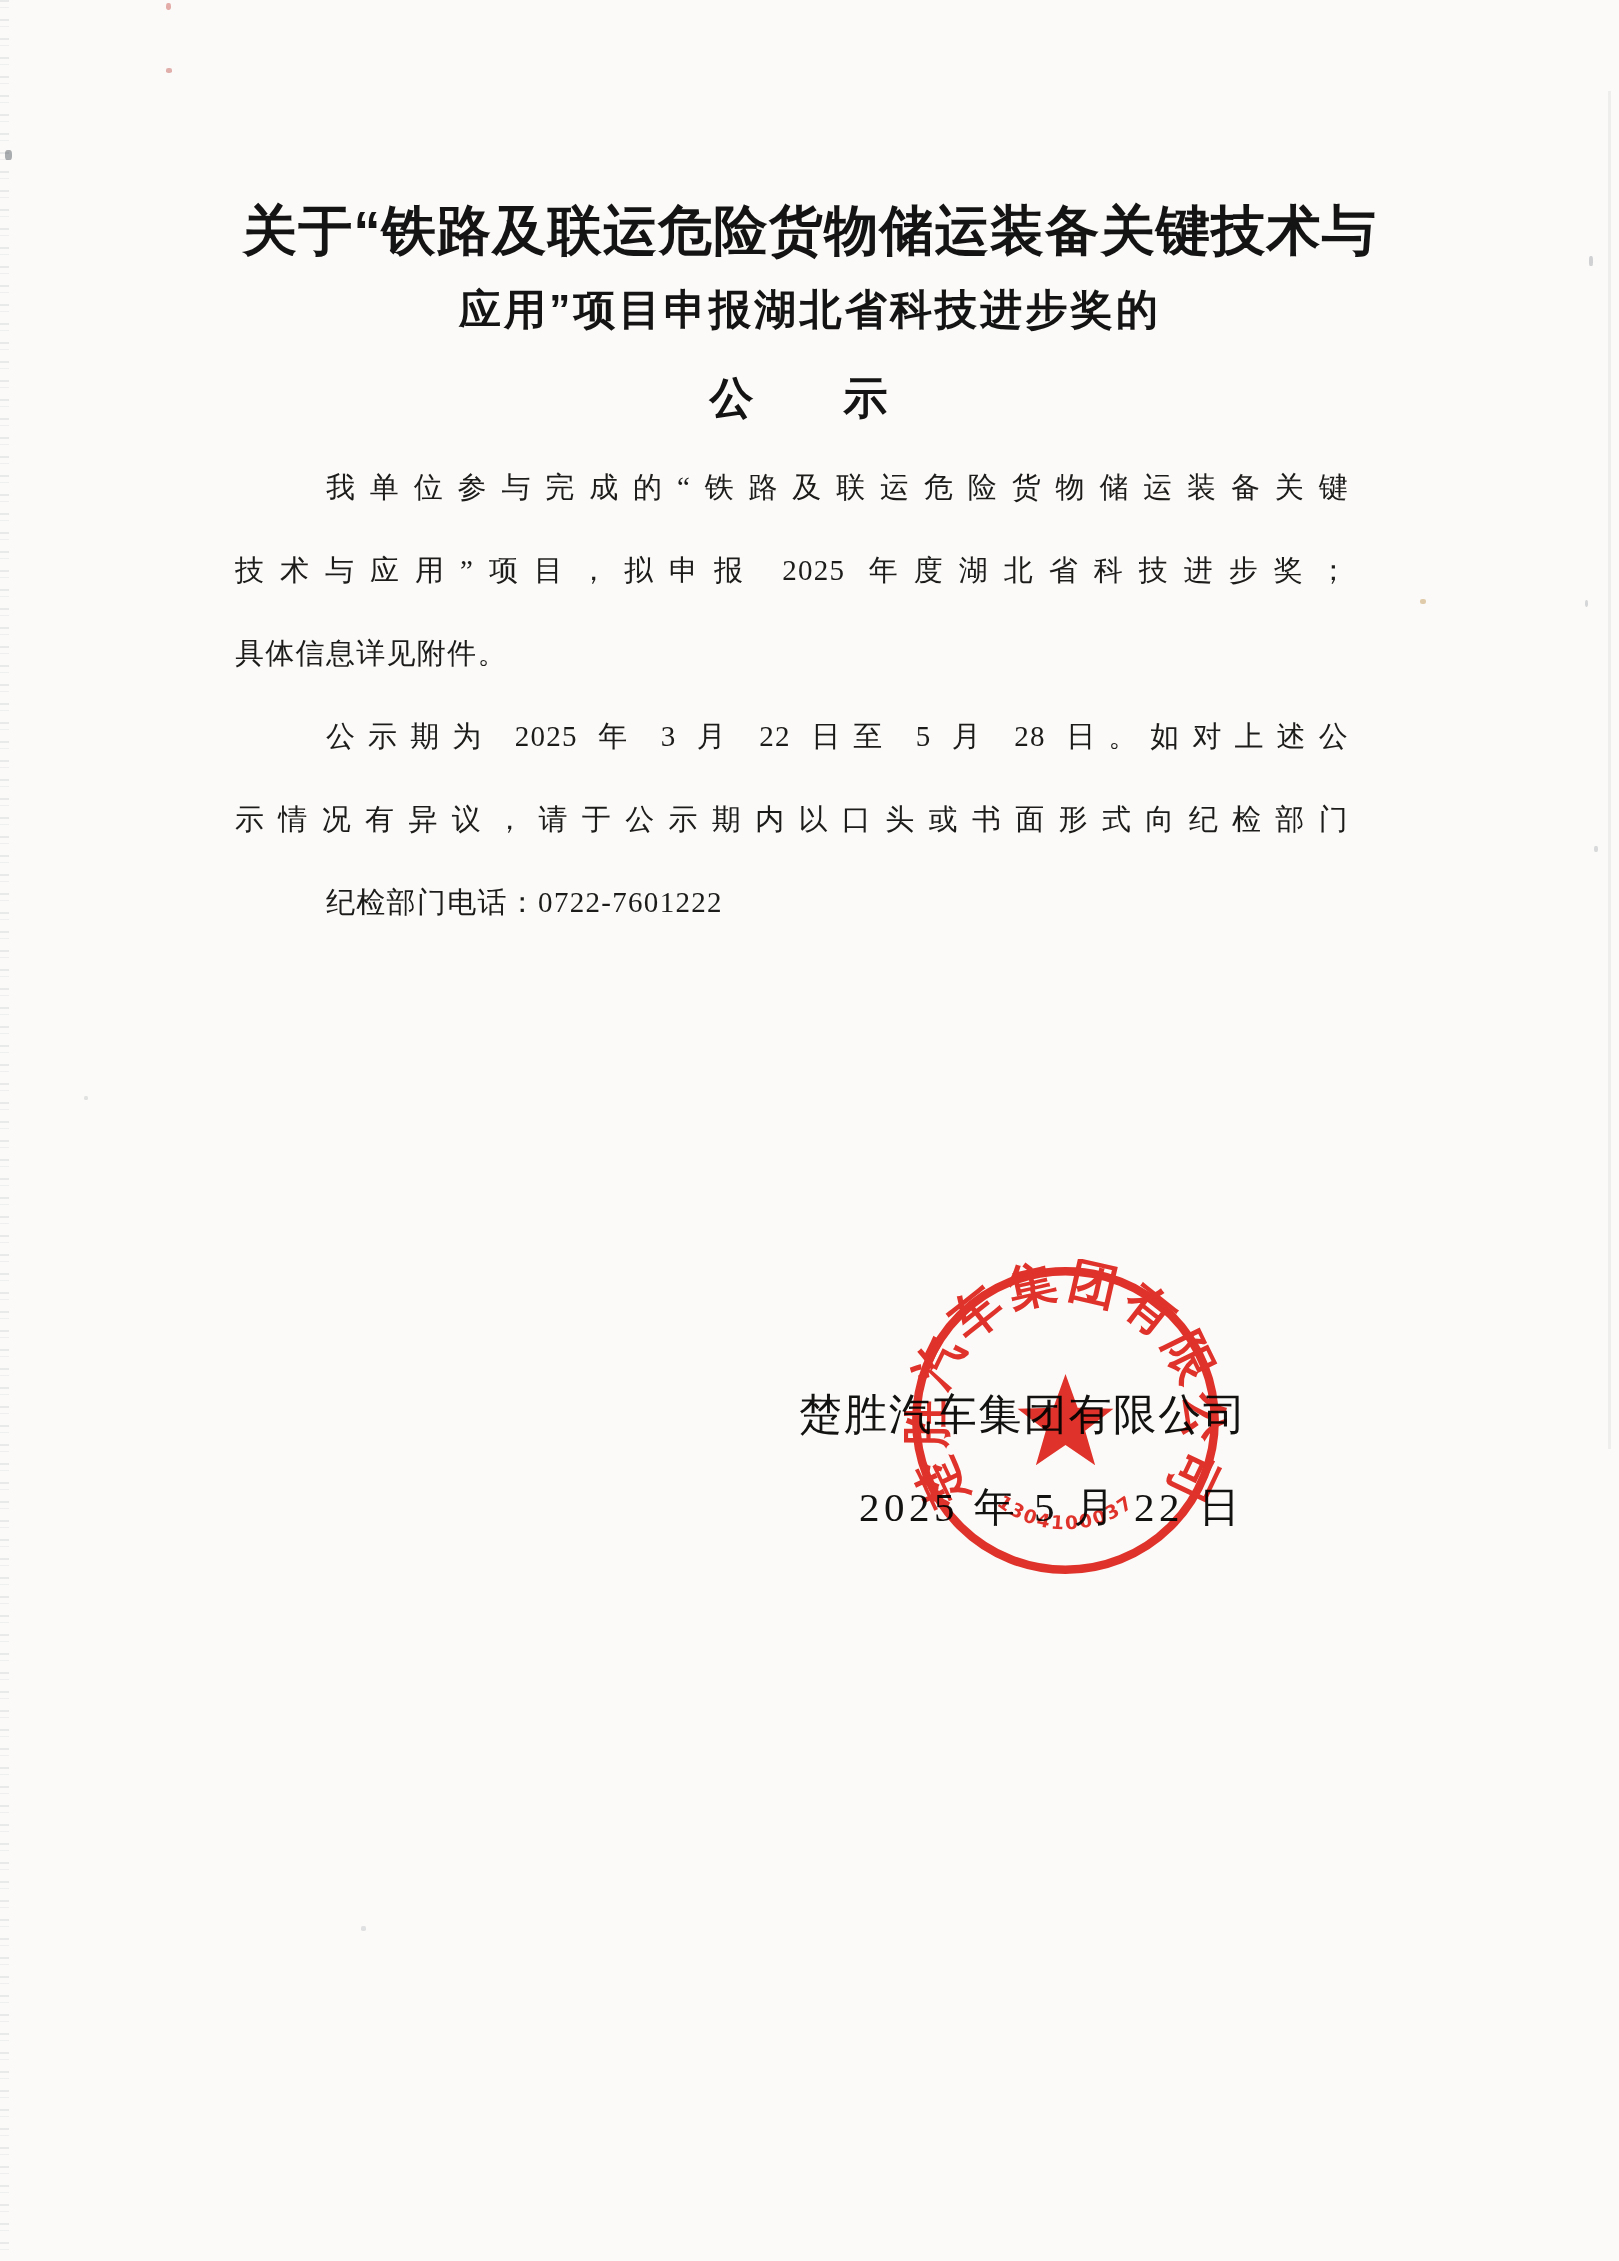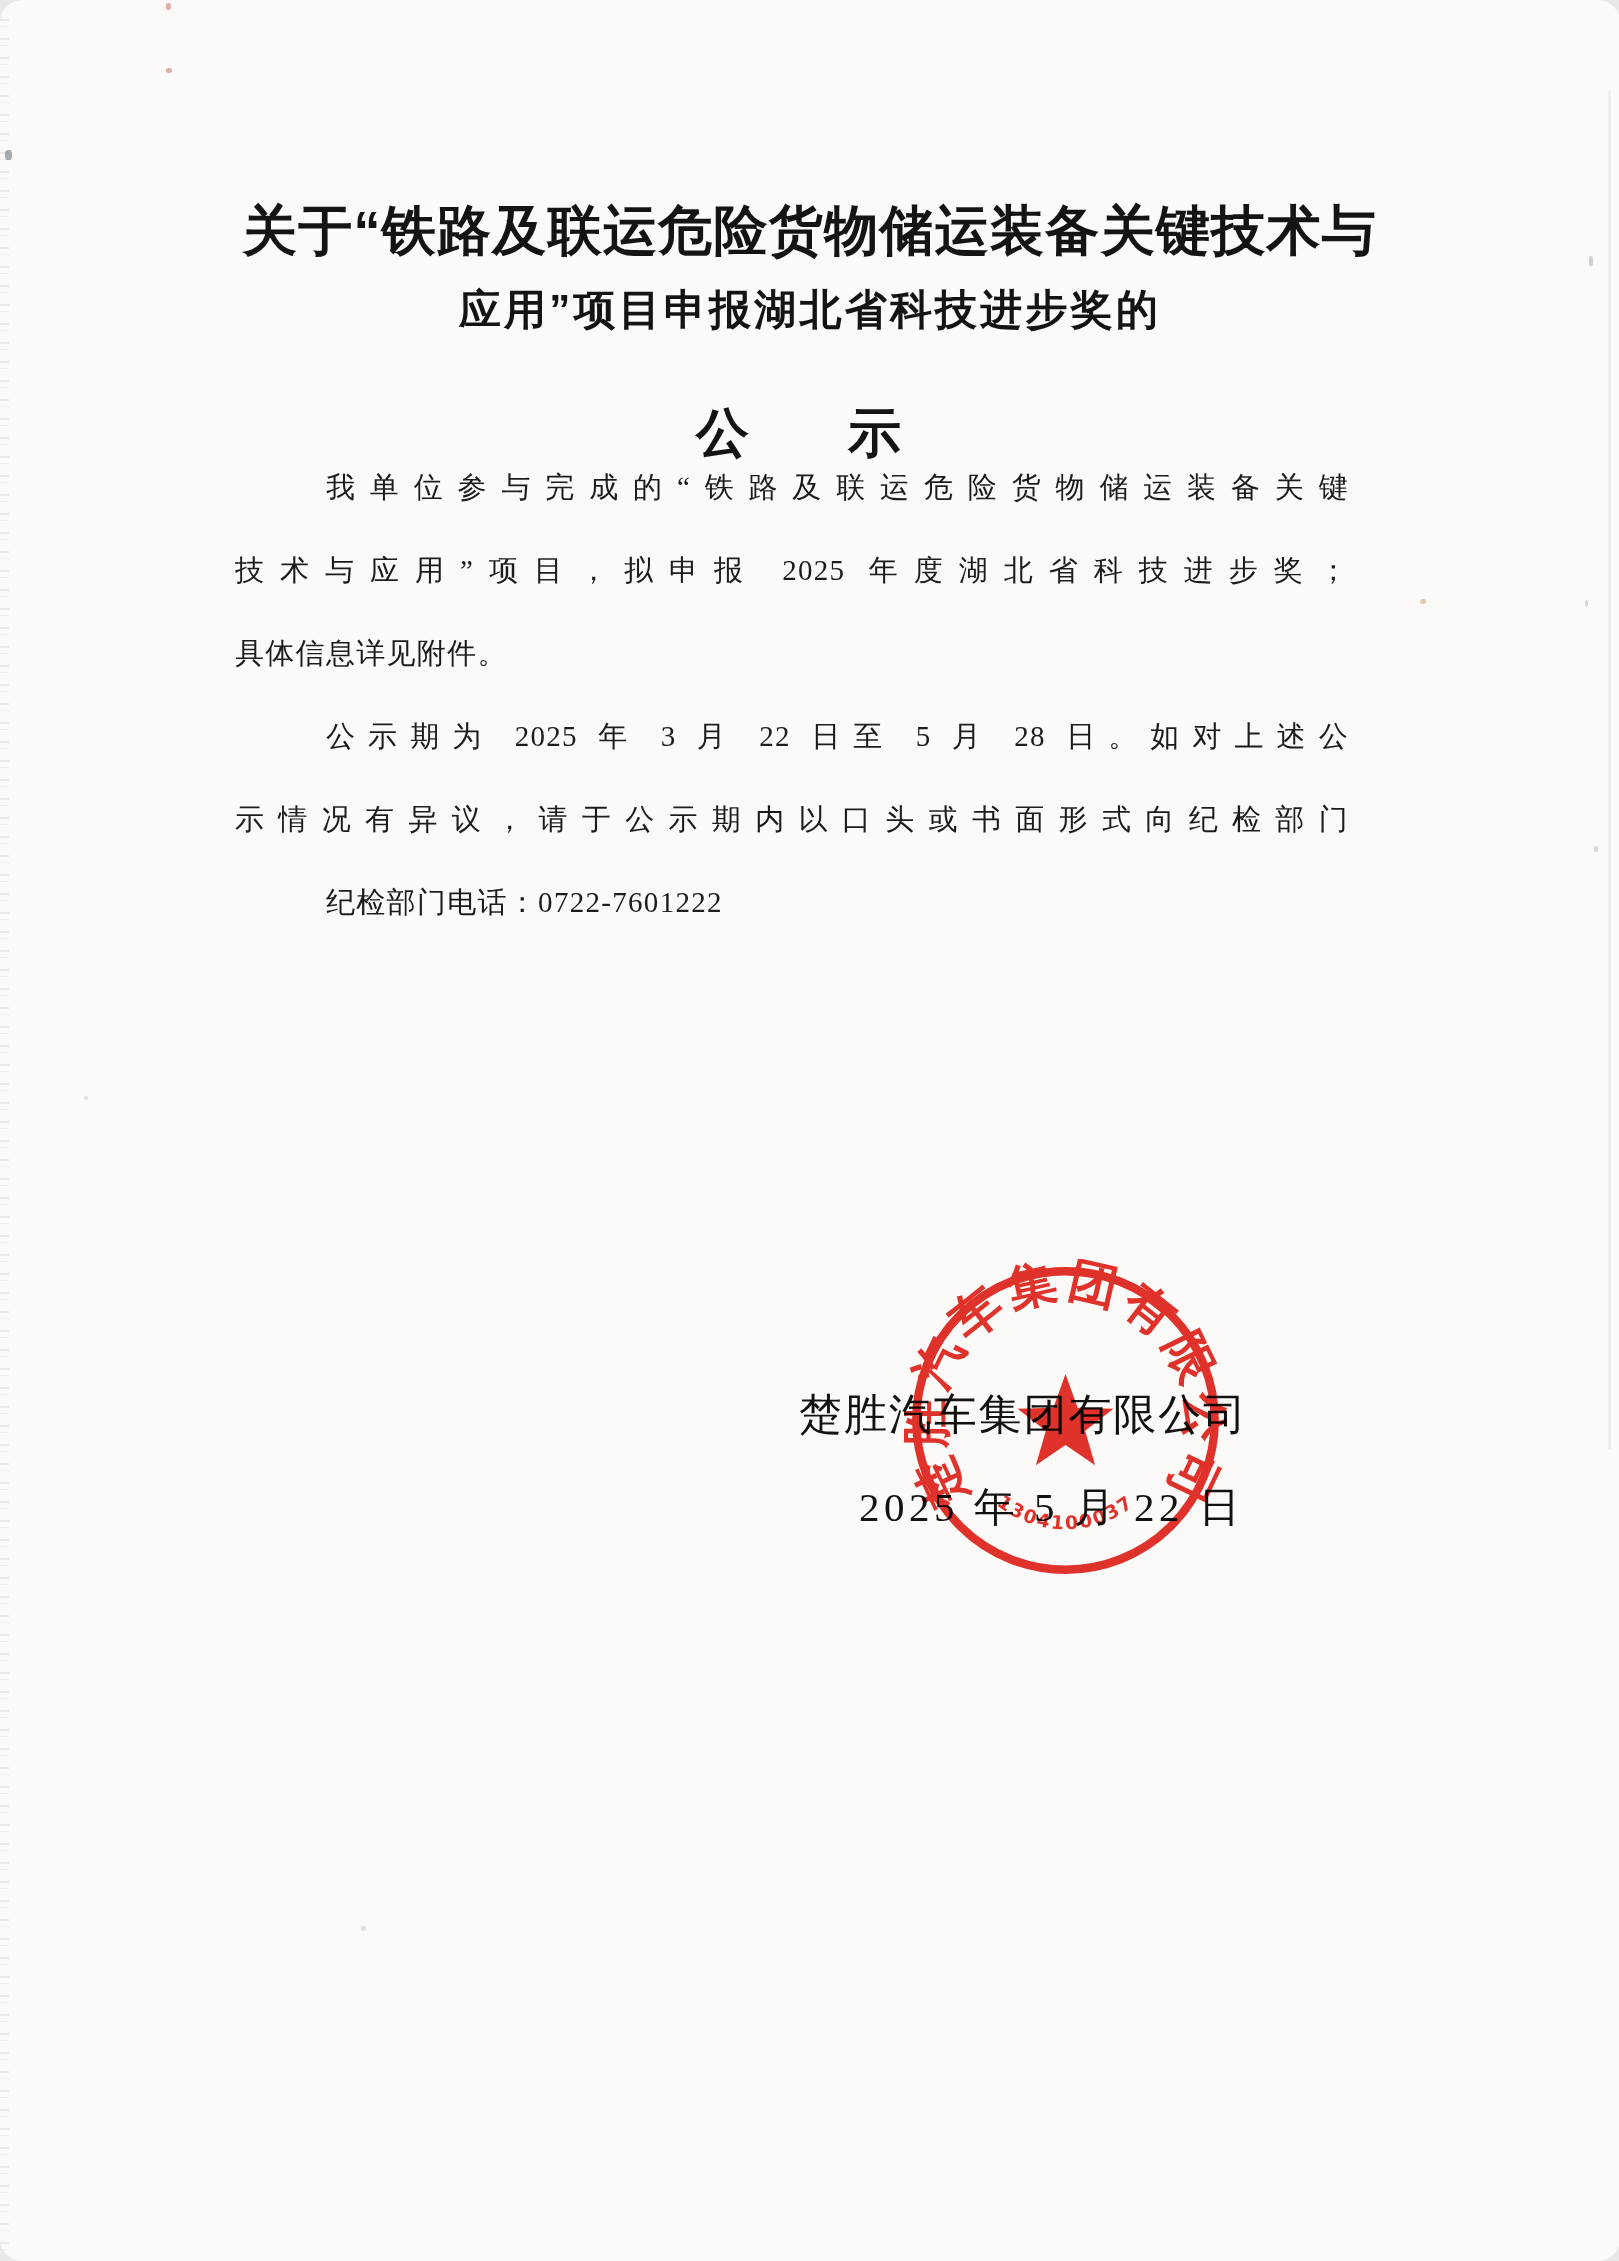--- a/index.html
+++ b/index.html
@@ -3,32 +3,31 @@
 <meta charset="utf-8">
 <style>
   html,body { margin:0; padding:0; background:#e8e8e8; }
   .page {
     position:relative;
     width:1620px; height:2261px;
     margin:0 auto;
     background:#fbfaf8;
     overflow:hidden;
     font-kerning:none;
-    border-radius:22px;
   }
   
   .title {
     position:absolute; left:218px; width:1184px;
     text-align:center;
     font-family:"Liberation Sans","DejaVu Sans",sans-serif;
     font-weight:bold; color:#141414; white-space:nowrap;
   }
   #title-line1 { top:195px; font-size:54px; letter-spacing:1.3px; }
   #title-line2 { top:282px; font-size:42px; letter-spacing:3.2px; }
-  #title-line3 { top:369px; font-size:53px; letter-spacing:23px;margin-top:29px; }
+  #title-line3 { top:369px; font-size:44px; letter-spacing:23px; }
   
   .body-block {
     position:absolute; left:235px; top:446px; width:1114px;
     font-family:"Liberation Serif","DejaVu Serif",serif;
     font-size:29px; color:#1c1c1b;
   }
   .bline { height:83px; line-height:83px; text-align:justify; letter-spacing:1.3px; }
   .bline.jfull { text-align-last:justify; }
   .bline.indent { text-indent:91px; }
   

